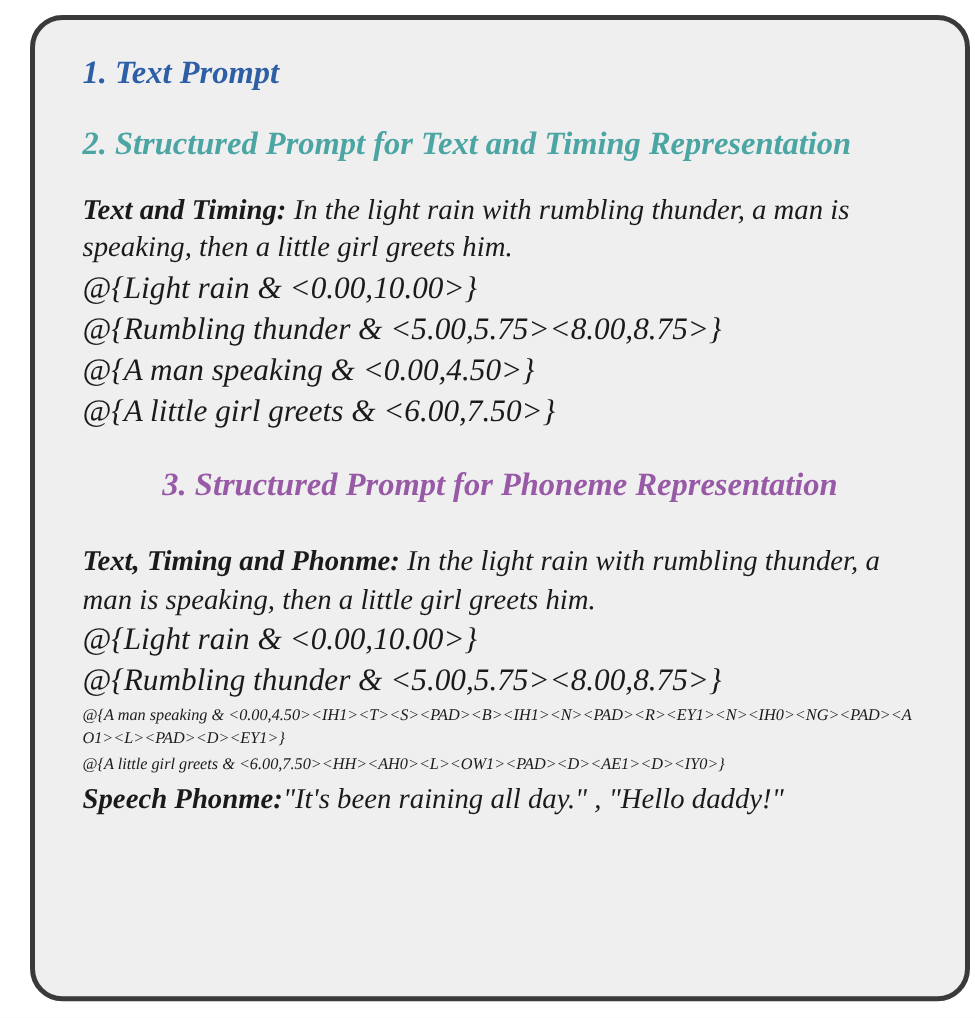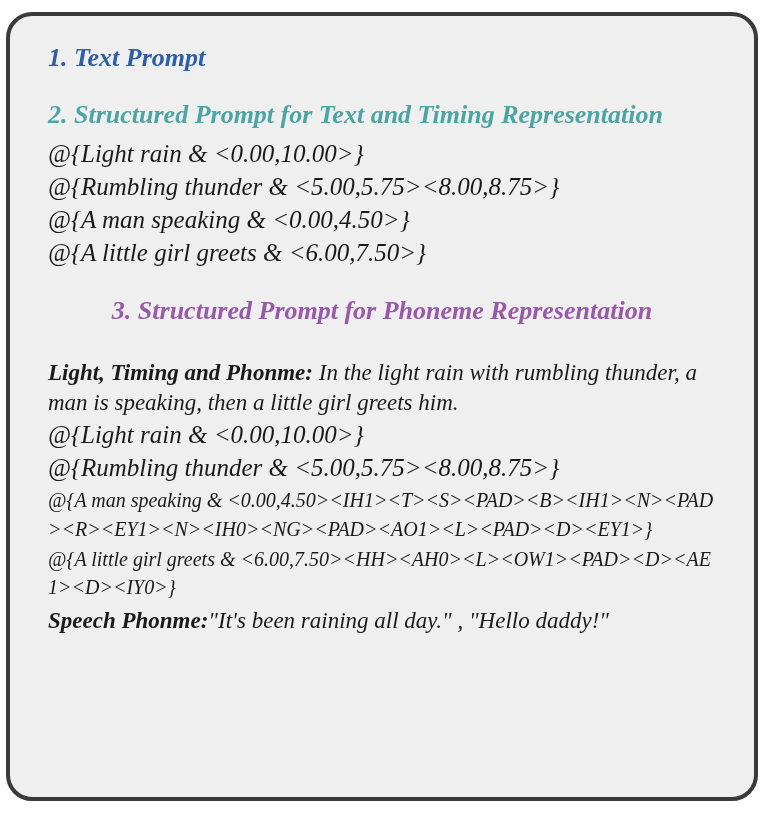--- a/index.html
+++ b/index.html
@@ -5,41 +5,41 @@
   html, body {
     margin: 0;
     padding: 0;
     width: 780px;
     height: 814px;
     background: #ffffff;
     font-family: "Liberation Serif", serif;
   }
   .card {
     position: absolute;
-    left: 6px;
+    left: 24px;
     top: 12px;
     width: 752px;
     height: 789px;
     box-sizing: border-box;
     background: #efeff0;
     border: 4px solid #3a3a3a;
     border-radius: 26px;
     padding: 26px 38px 14px 38px;
     overflow: hidden;
   }
   .heading {
     font-style: italic;
     font-weight: bold;
     font-size: 26px;
     line-height: 1.25;
     white-space: nowrap;
     margin: 0;
   }
   .h1 { margin-bottom: 16px; }
-  .h2 { margin-top: 24px; margin-bottom: 6px; }
+  .h2 { margin-top: 24px; margin-bottom: 22px; }
   .h3 { margin-top: 26px; margin-bottom: 30px; }
   .body-text {
     font-style: italic;
     font-size: 23px;
     line-height: 1.32;
     color: #1a1a1a;
     margin: 0;
   }
   .label {
     font-weight: bold;
@@ -47,21 +47,21 @@
   }
   .event {
     font-style: italic;
     font-size: 25px;
     line-height: 1.32;
     color: #1a1a1a;
     margin: 0;
   }
   .phoneme-event {
     font-style: italic;
-    font-size: 20px;
+    font-size: 13px;
     line-height: 1.42;
     color: #1a1a1a;
     margin: 2px 0;
     overflow-wrap: anywhere;
     word-break: break-all;
   }
   .speech-line {
     font-style: italic;
     font-size: 23px;
     line-height: 1.32;
@@ -72,29 +72,30 @@
 </head>
 <body>
 
 <div class="card">
 
   <h2 class="heading h1" style="color: rgb(46, 95, 166);">1. Text Prompt</h2>
 
 
   <h2 class="heading h2" style="color: rgb(74, 165, 163);">2. Structured Prompt for Text and Timing Representation</h2>
 
+  <p class="body-text"><span class="label">Text and Timing:</span><span> In the light rain with rumbling thunder, a man is speaking, then a little girl greets him.</span></p>
 
   <p class="event">@{Light rain &amp; &lt;0.00,10.00&gt;}</p>
   <p class="event">@{Rumbling thunder &amp; &lt;5.00,5.75&gt;&lt;8.00,8.75&gt;}</p>
   <p class="event">@{A man speaking &amp; &lt;0.00,4.50&gt;}</p>
   <p class="event">@{A little girl greets &amp; &lt;6.00,7.50&gt;}</p>
 
   <h2 class="heading h3" style="color: rgb(152, 89, 166); text-align: center;">3. Structured Prompt for Phoneme Representation</h2>
 
-  <p class="body-text"><span class="label">Light, Timing and Phonme:</span><span> In the light rain with rumbling thunder, a man is speaking, then a little girl greets him.</span></p>
+  <p class="body-text"><span class="label">Text, Timing and Phonme:</span><span> In the light rain with rumbling thunder, a man is speaking, then a little girl greets him.</span></p>
 
   <p class="event">@{Light rain &amp; &lt;0.00,10.00&gt;}</p>
   <p class="event">@{Rumbling thunder &amp; &lt;5.00,5.75&gt;&lt;8.00,8.75&gt;}</p>
 
   <p class="phoneme-event">@{A man speaking &amp; &lt;0.00,4.50&gt;&lt;IH1&gt;&lt;T&gt;&lt;S&gt;&lt;PAD&gt;&lt;B&gt;&lt;IH1&gt;&lt;N&gt;&lt;PAD&gt;&lt;R&gt;&lt;EY1&gt;&lt;N&gt;&lt;IH0&gt;&lt;NG&gt;&lt;PAD&gt;&lt;AO1&gt;&lt;L&gt;&lt;PAD&gt;&lt;D&gt;&lt;EY1&gt;}</p>
   <p class="phoneme-event">@{A little girl greets &amp; &lt;6.00,7.50&gt;&lt;HH&gt;&lt;AH0&gt;&lt;L&gt;&lt;OW1&gt;&lt;PAD&gt;&lt;D&gt;&lt;AE1&gt;&lt;D&gt;&lt;IY0&gt;}</p>
 
   <p class="speech-line"><span class="label">Speech Phonme:</span><span>"It's been raining all day." , "Hello daddy!"</span></p>
 
 </div>

